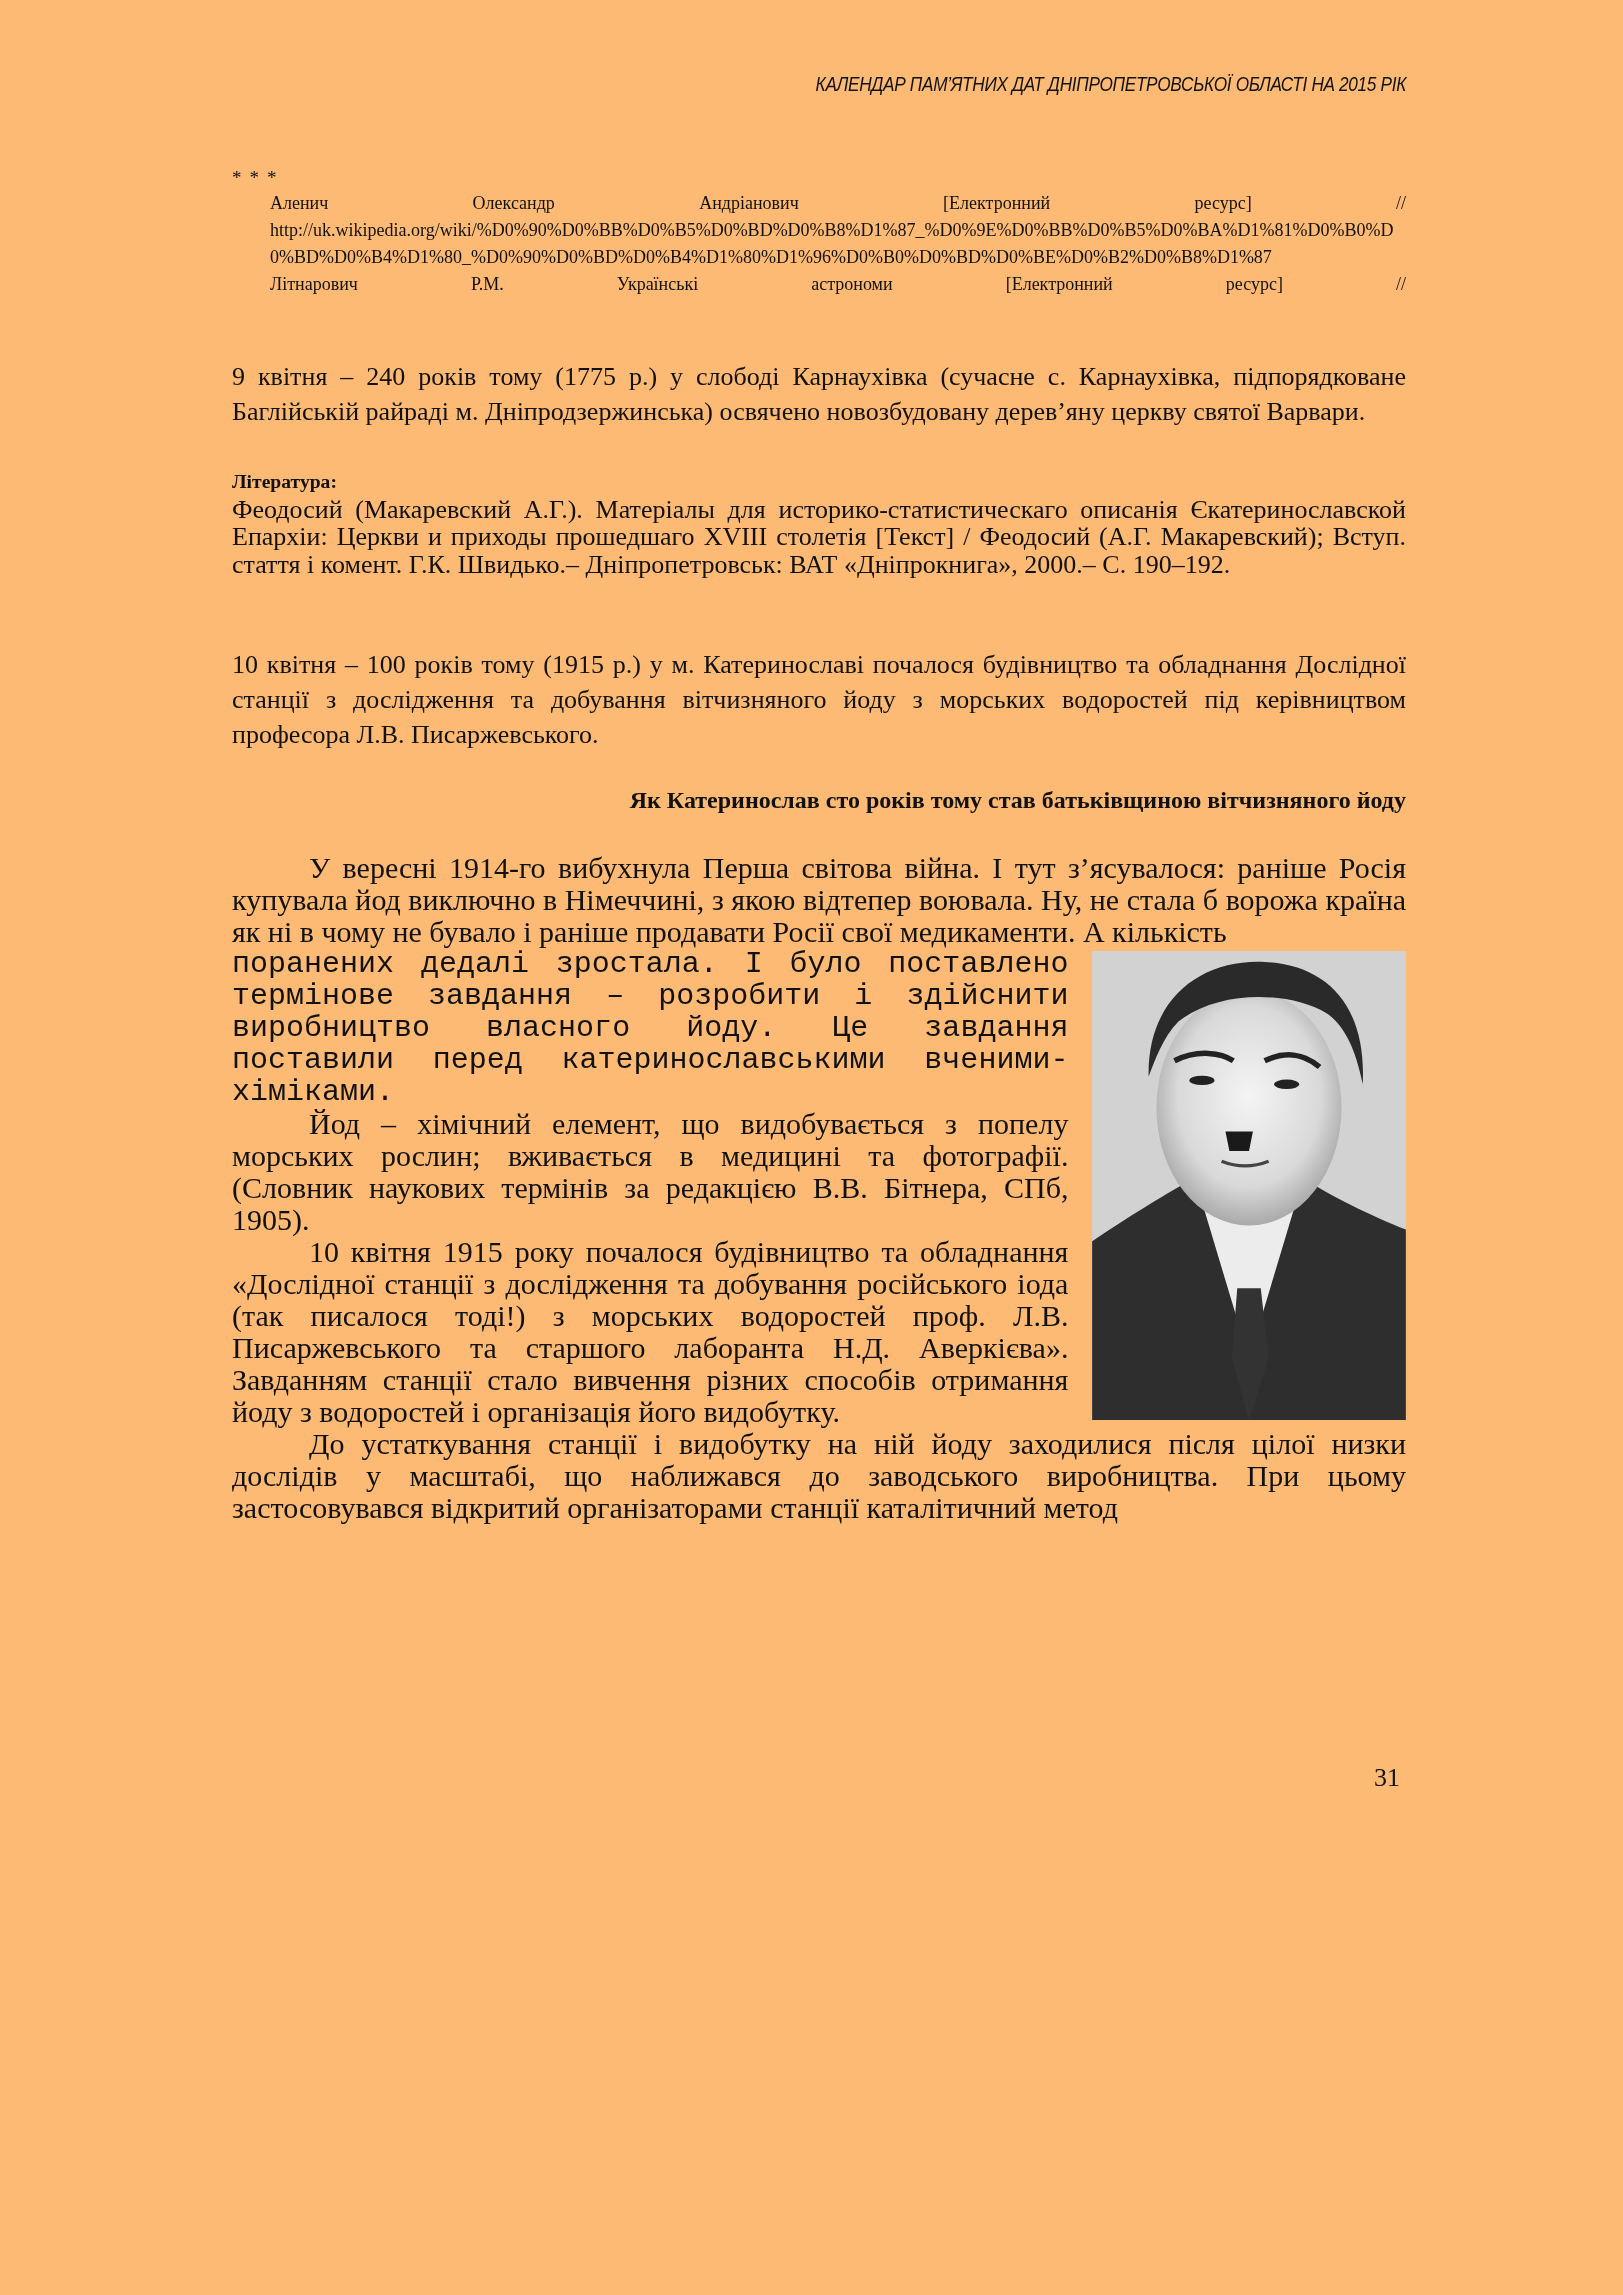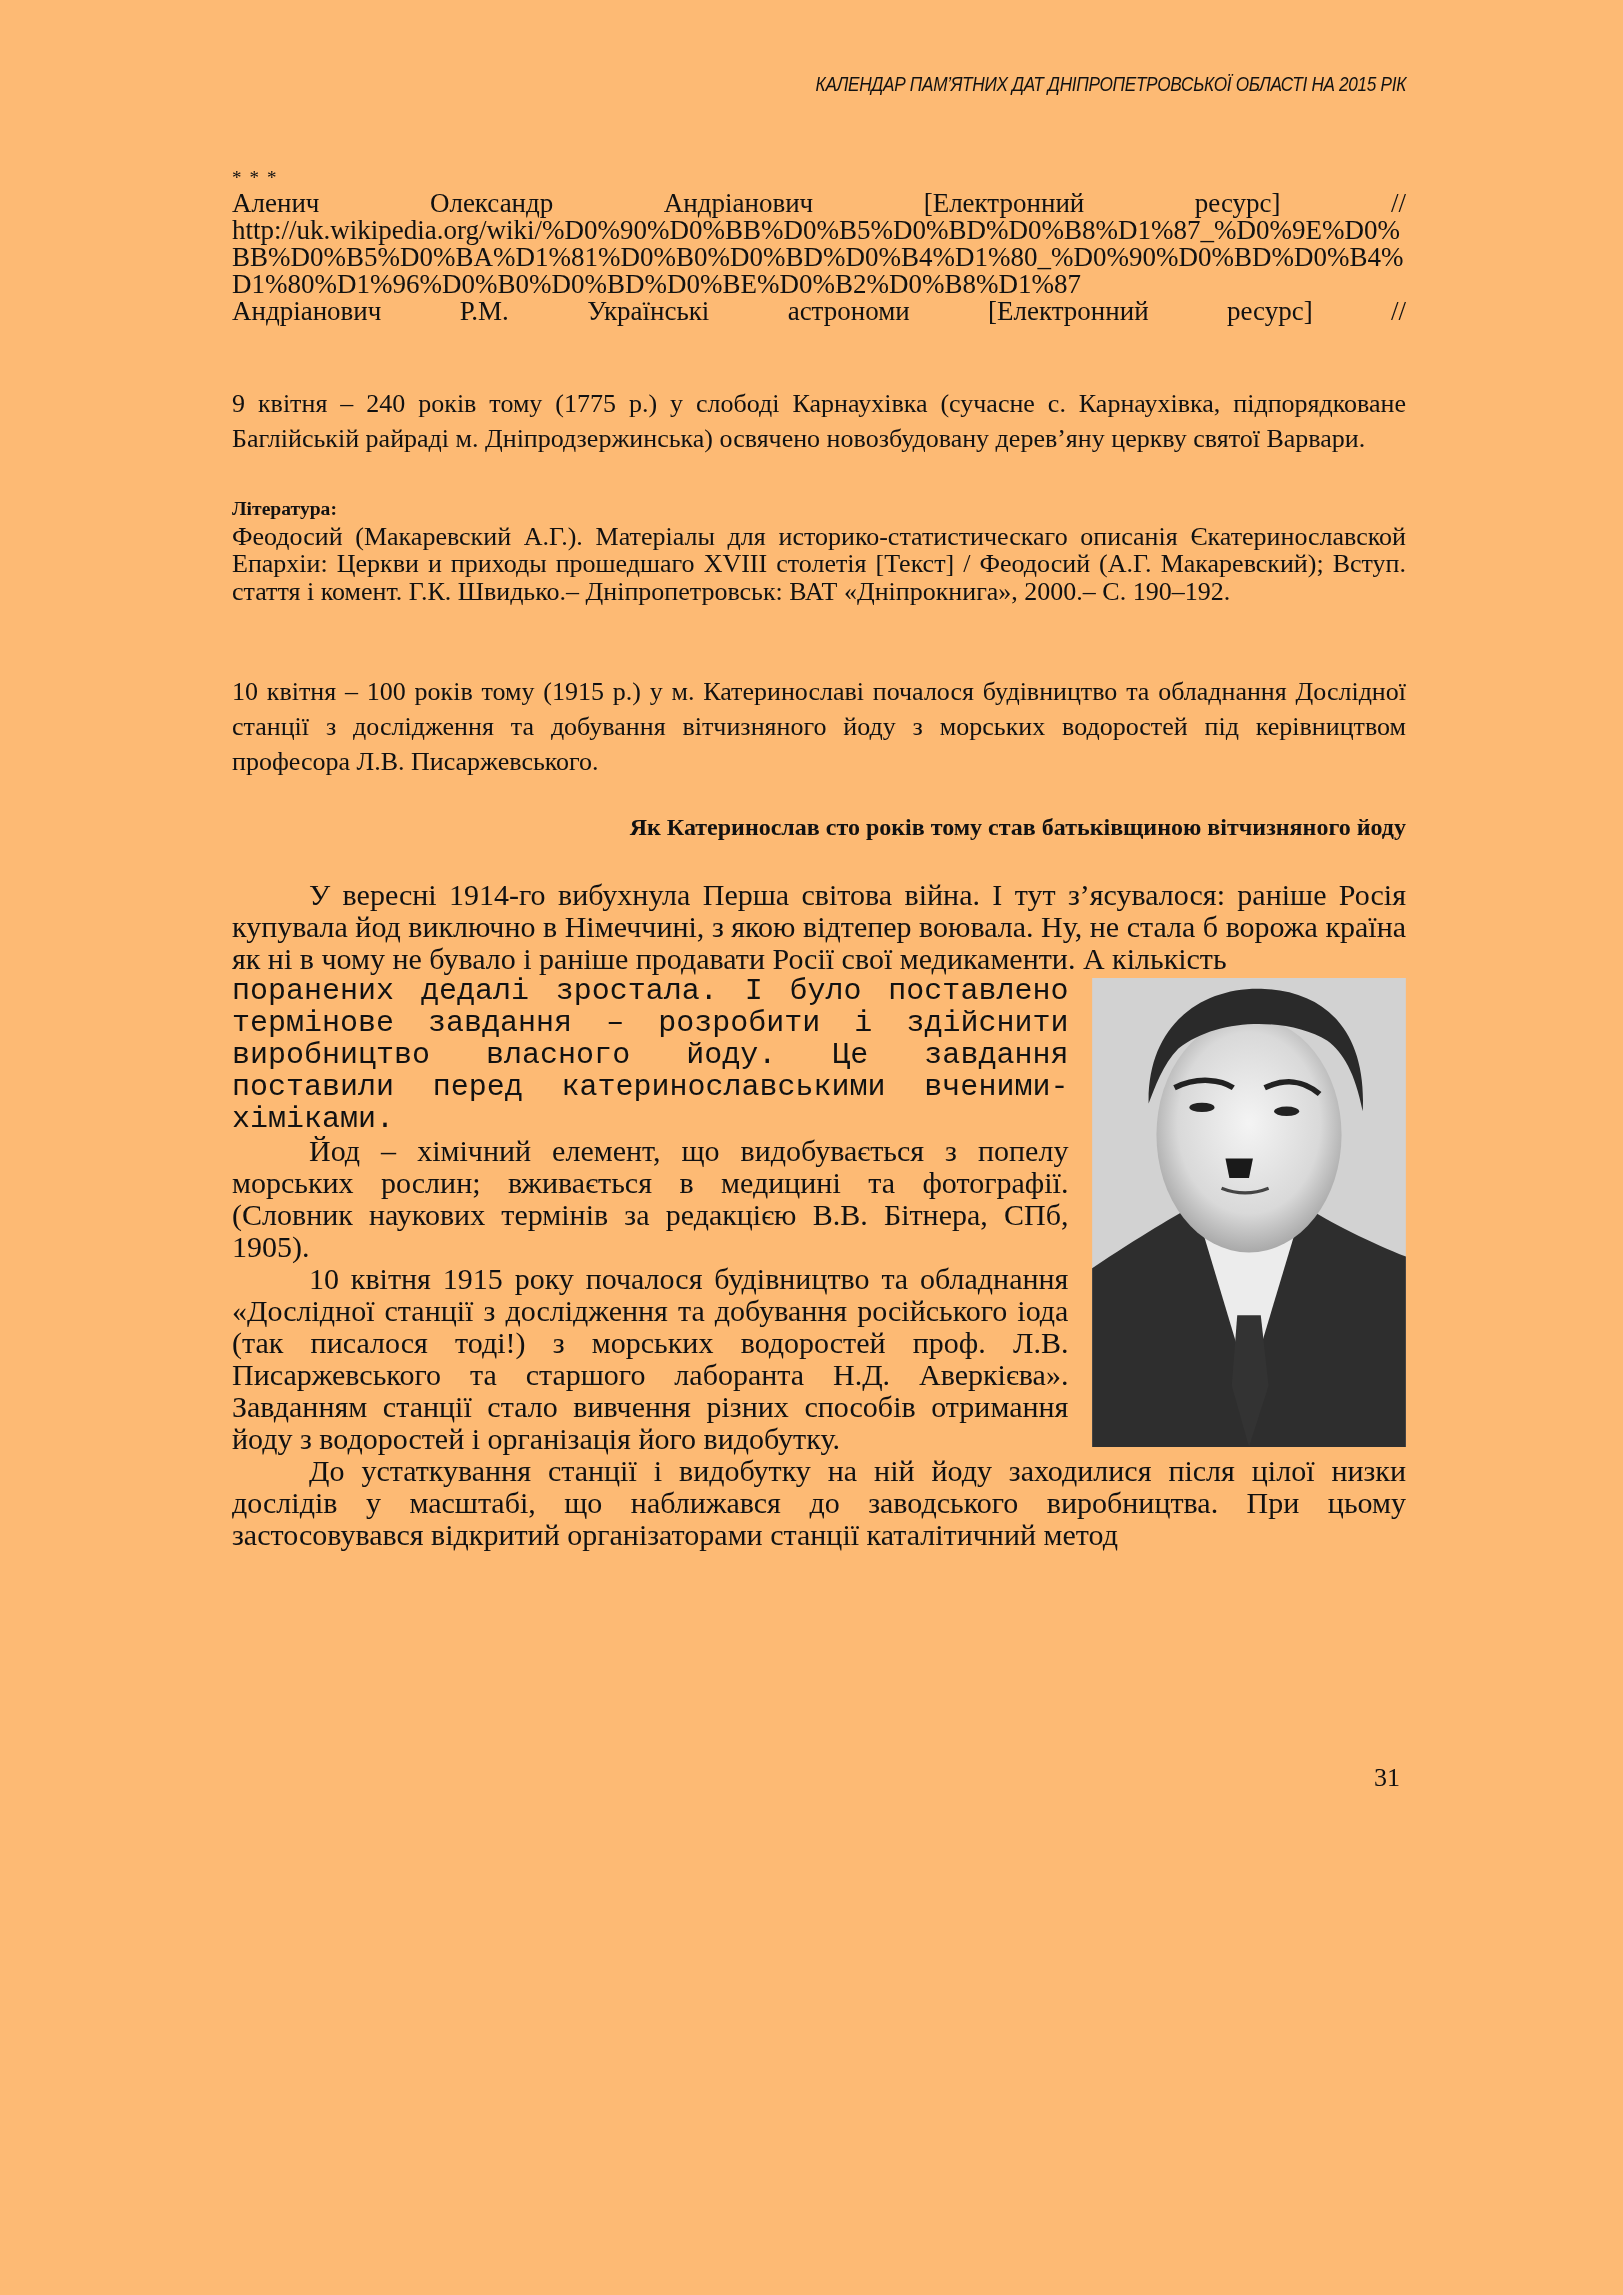--- a/index.html
+++ b/index.html
@@ -4,21 +4,21 @@
 <style>
   html, body { margin: 0; padding: 0; background: #ffffff; }
   body { width: 1623px; height: 2295px; position: relative; overflow: hidden;
          font-family: "Liberation Serif", "DejaVu Serif", serif; color: #111; }
   .page { position: absolute; left: 0; top: 0; width: 1623px; height: 2295px; background: #fdba74; padding-left: 13px; }
   .running-header { position: absolute; left: 612px; top: 72px; width: 794px; text-align: right;
          font-family: "Liberation Sans", "DejaVu Sans", sans-serif; font-style: italic;
          font-size: 21px; letter-spacing: -0.4px; transform: scaleX(0.82); transform-origin: right center; color:#111; }
   .content { position: absolute; left: 232px; top: 166px; width: 1174px; }
   .stars { font-size: 19px; line-height: 23.6px; letter-spacing: 1.6px; }
-  .ref { font-size: 27px; line-height: 27px; text-align: justify; text-align-last: left; word-break: break-all; }
+  .ref { font-size: 18px; line-height: 27px; text-align: justify; text-align-last: left; word-break: break-all; margin-left: 38px; }
   .ref .just { display: block; text-align: justify; text-align-last: justify; }
   .event-title { font-weight: normal; font-size: 26px; line-height: 35px; text-align: justify; margin: 0; }
   .event1 { margin-top: 61px; }
   .lit-label { font-weight: bold; font-size: 19.6px; margin-top: 39px; line-height: 28px; }
   .lit-text { font-size: 26px; line-height: 27.5px; text-align: justify; }
   .event2 { margin-top: 69px; }
   .section-title { font-weight: bold; font-size: 24px; text-align: right; margin-top: 33px; line-height: 31px; }
   .article { margin-top: 36px; font-size: 30px; line-height: 32px; text-align: justify; }
   .article p { margin: 0; text-indent: 77px; }
   .article p.noindent { text-indent: 0; font-family: Liberation Mono, monospace; }
@@ -35,21 +35,21 @@
 
   <div class="content">
 
     <div class="stars">* * *</div>
 
     <div class="ref">
       <span class="just">Аленич Олександр Андріанович [Електронний ресурс] //</span>
       <span>http://uk.wikipedia.org/wiki/%D0%90%D0%BB%D0%B5%D0%BD%D0%B8%D1%87_%D0%9E%D0%BB%D0%B5%D0%BA%D1%81%D0%B0%D0%BD%D0%B4%D1%80_%D0%90%D0%BD%D0%B4%D1%80%D1%96%D0%B0%D0%BD%D0%BE%D0%B2%D0%B8%D1%87</span>
     </div>
     <div class="ref">
-      <span class="just">Андріанович Р.М. Українські астрономи [Електронний ресурс] //</span>
+      <span class="just">Літнарович Р.М. Українські астрономи [Електронний ресурс] //</span>
     </div>
 
     <p class="event-title event1">9 квітня – 240 років тому (1775 р.) у слободі Карнаухівка (сучасне с. Карнаухівка, підпорядковане Баглійській райраді м. Дніпродзержинська) освячено новозбудовану дерев’яну церкву святої Варвари.</p>
 
     <div class="lit-label">Література:</div>
     <div class="lit-text">Феодосий (Макаревский А.Г.). Матеріалы для историко-статистическаго описанія Єкатеринославской Епархіи: Церкви и приходы прошедшаго XVIII столетія [Текст] / Феодосий (А.Г. Макаревский); Вступ. стаття і комент. Г.К. Швидько.– Дніпропетровськ: ВАТ «Дніпрокнига», 2000.– С. 190–192.</div>
 
     <p class="event-title event2">10 квітня – 100 років тому (1915 р.) у м. Катеринославі почалося будівництво та обладнання Дослідної станції з дослідження та добування вітчизняного йоду з морських водоростей під керівництвом професора Л.В. Писаржевського.</p>
 
     <div class="section-title">Як Катеринослав сто років тому став батьківщиною вітчизняного йоду</div>

